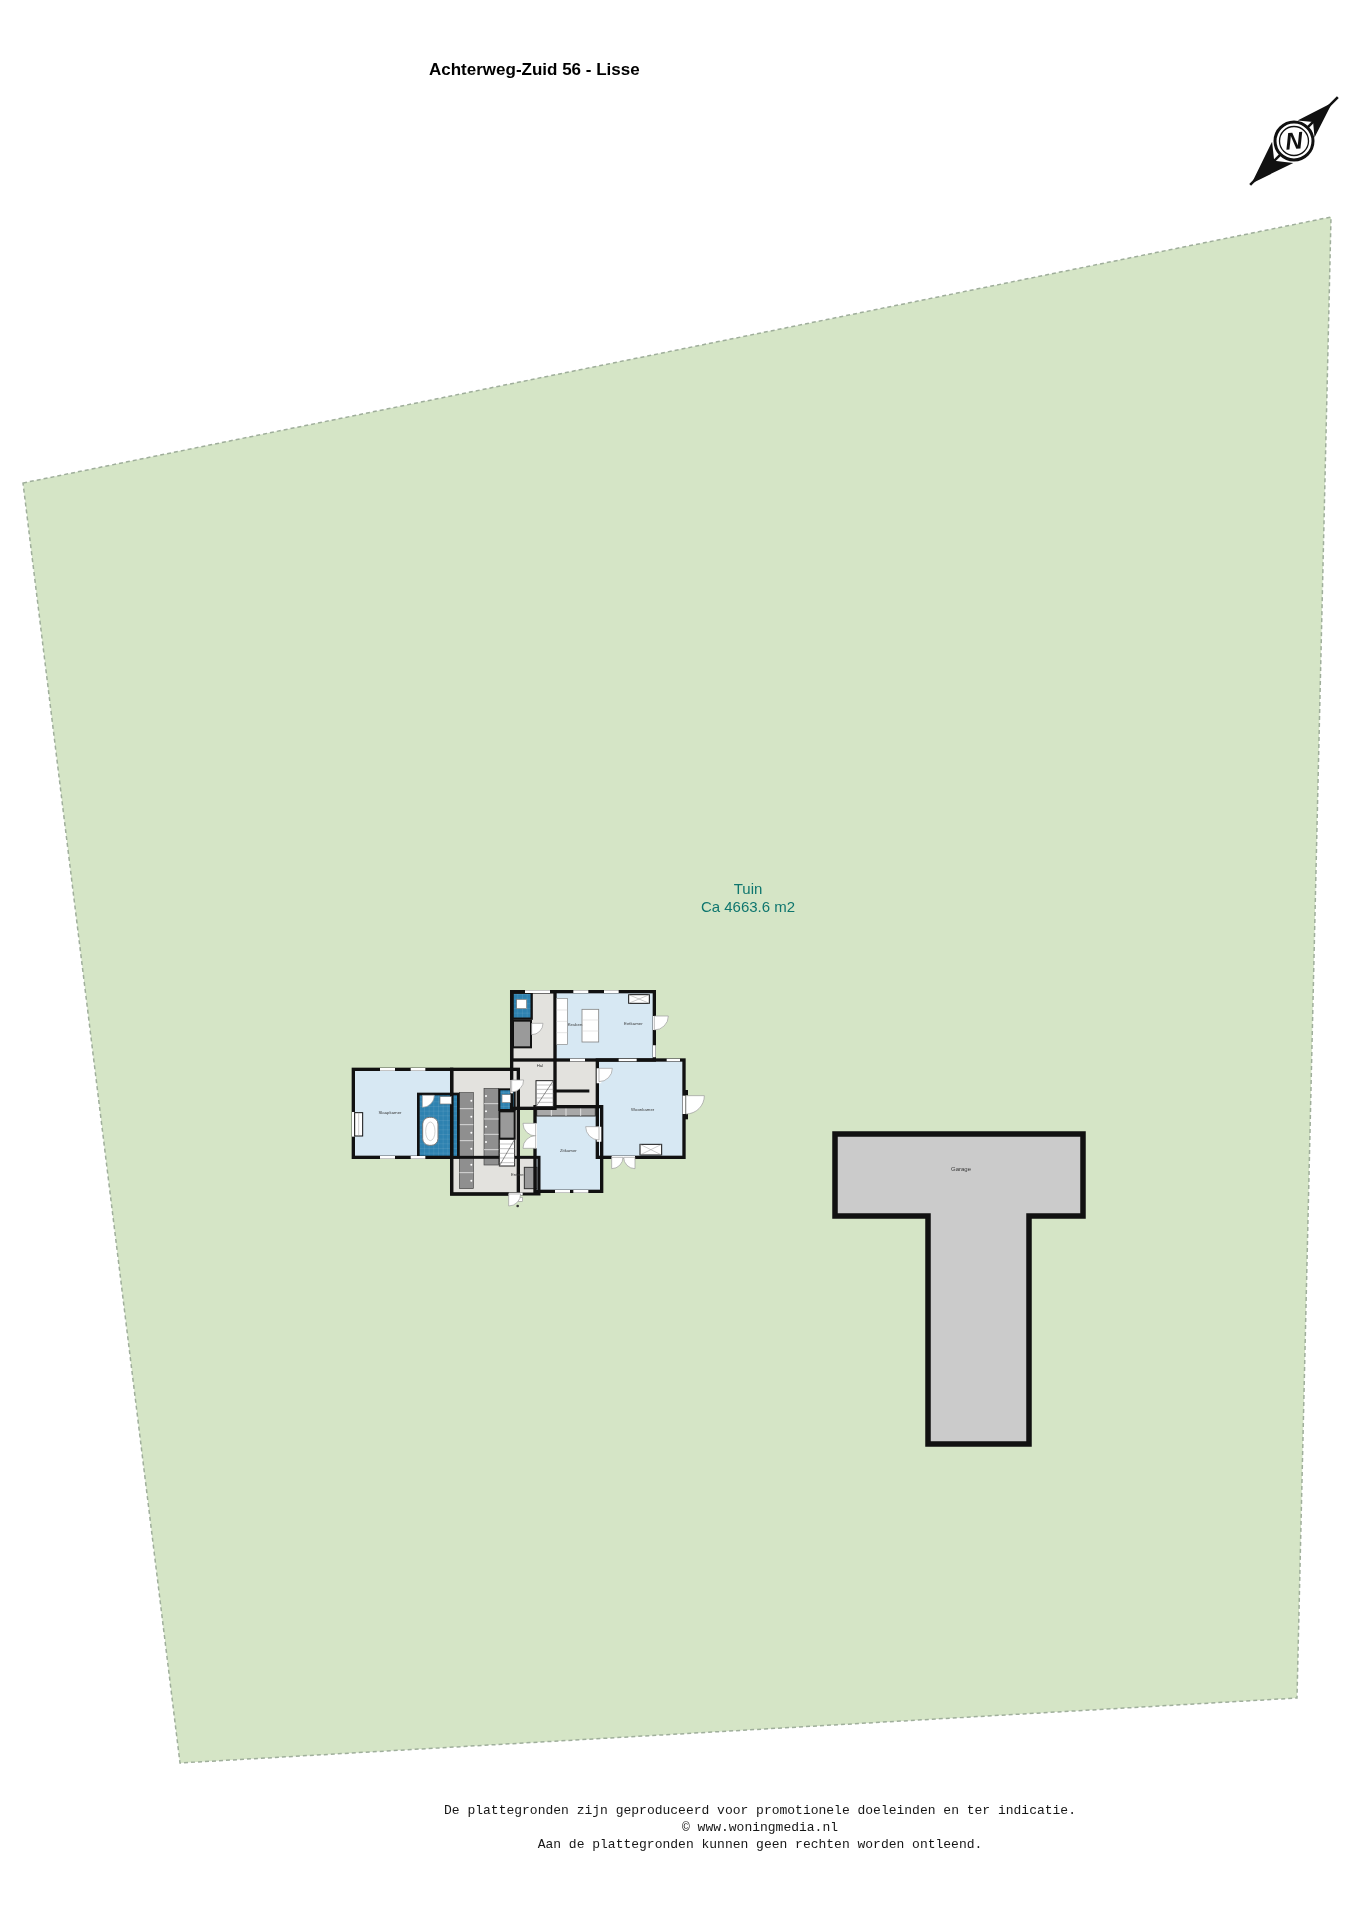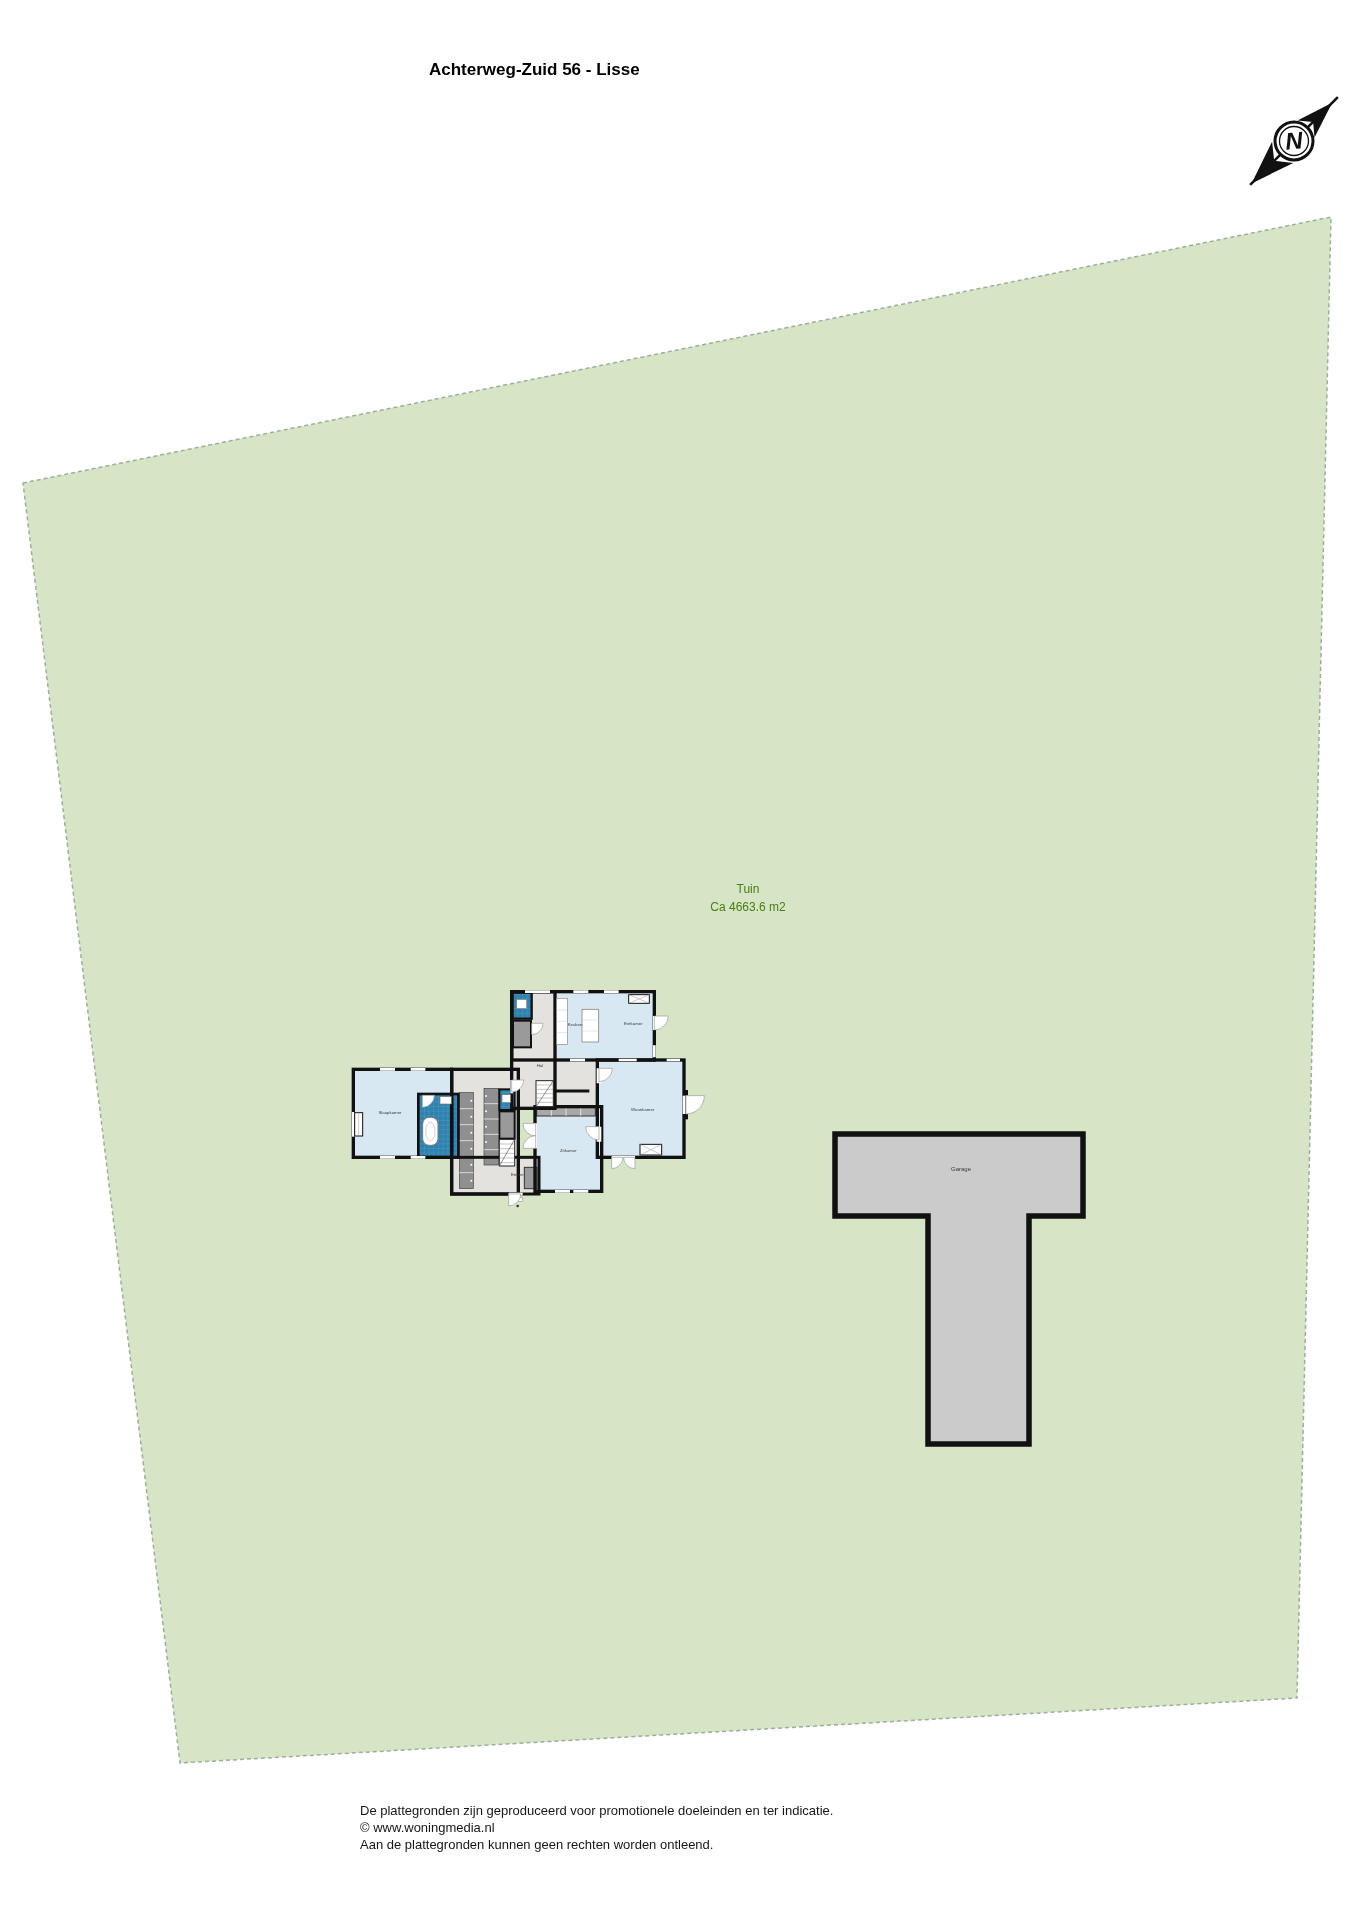--- a/index.html
+++ b/index.html
@@ -2,23 +2,23 @@
 <html><head>
 <meta charset="utf-8">
 <style>
   html,body{margin:0;padding:0;background:#ffffff;}
   .page{position:relative;width:1358px;height:1920px;background:#ffffff;overflow:hidden;
         font-family:"Liberation Sans",sans-serif;}
   .drawing{position:absolute;left:0;top:0;}
   .title-block{position:absolute;top:60px;left:429px;width:600px;text-align:left;
         font-weight:bold;font-size:17px;line-height:20px;color:#000;}
   .garden-text{position:absolute;top:880px;left:548px;width:400px;text-align:center;
-        font-size:12px;line-height:18px;color:#4d7c0f;}
-  .footer-block{position:absolute;top:1802px;left:360px;width:800px;
-        font-size:13px;line-height:17px;color:#161616;}
+        font-size:15px;line-height:18px;color:#0f766e;}
+  .footer-block{position:absolute;top:1802px;left:360px;width:800px;text-align:center;
+        font-size:13px;line-height:17px;color:#161616;font-family:Liberation Mono, monospace;}
   .fp-label{font-family:"Liberation Sans",sans-serif;fill:#3a3a3a;}
 </style>
 </head>
 <body>
 
 <div class="page">
 
   <svg class="drawing" width="1358" height="1920" viewBox="0 0 1358 1920">
     <defs>
       <pattern id="tile" patternUnits="userSpaceOnUse" width="14" height="14">

